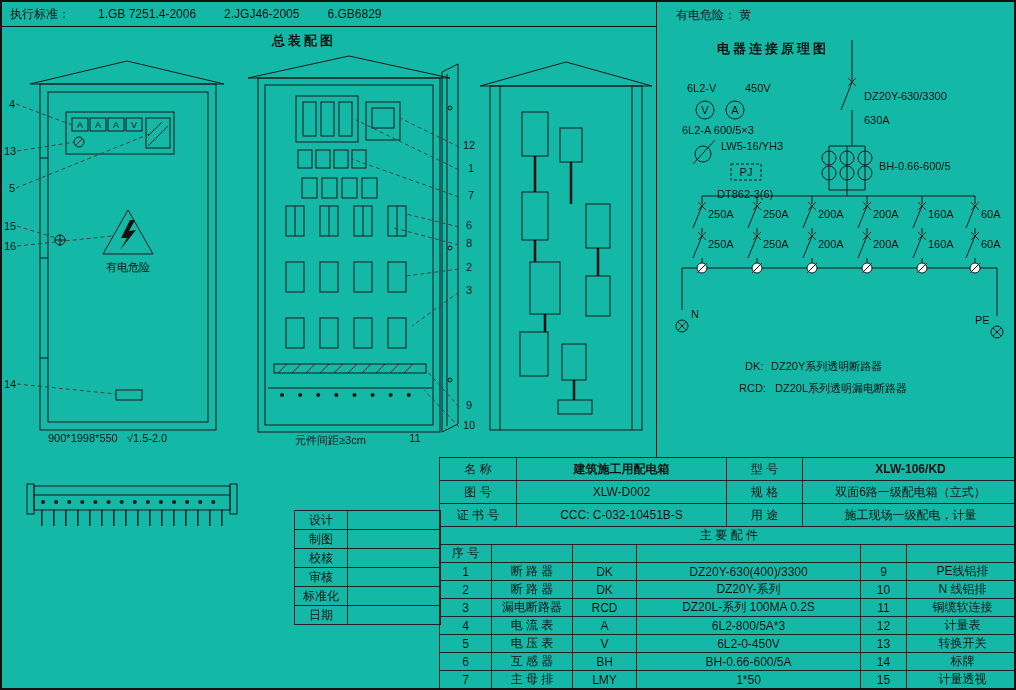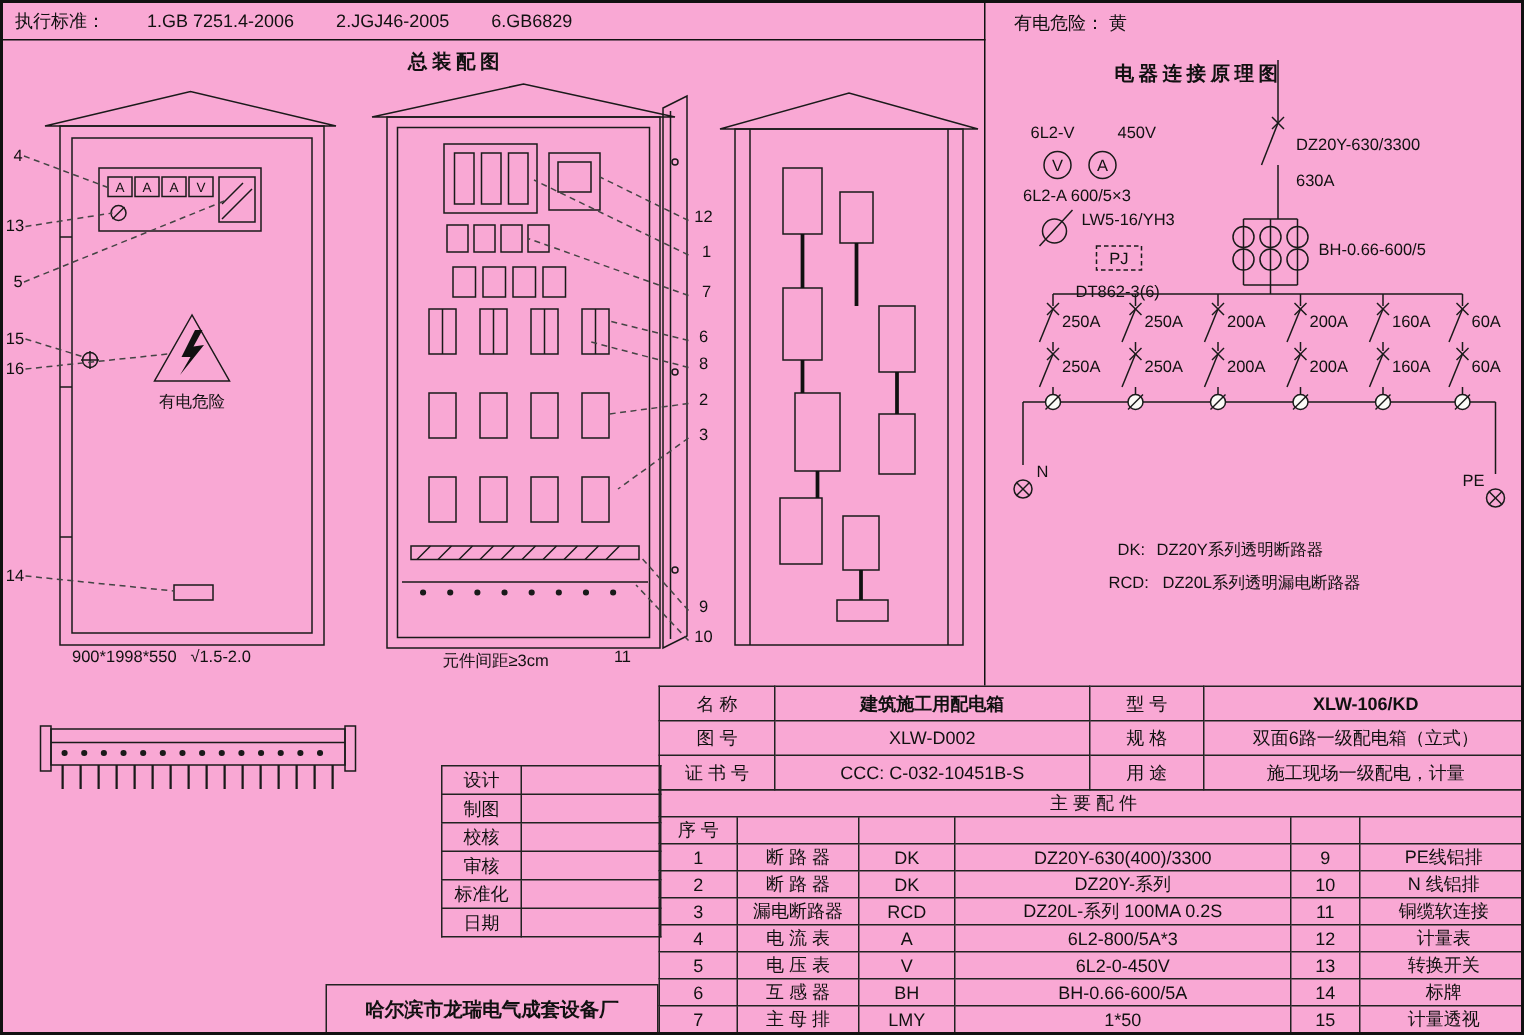--- a/index.html
+++ b/index.html
@@ -1,17 +1,17 @@
 <!DOCTYPE html>
 <html><head>
 <meta charset="utf-8">
 <style>
   * { margin:0; padding:0; box-sizing:border-box; }
   body { font-family:"Liberation Sans", sans-serif; color:#111; background:#ddd; }
-  .sheet { position:relative; width:1016px; height:690px; background:#f9a8d4; border:2px solid #111; overflow:hidden; }
+  .sheet { position:relative; width:1016px; height:690px; background:#14b8a6; border:2px solid #111; overflow:hidden; }
   .topbar { position:absolute; left:0; top:0; width:655px; height:25px; border-bottom:1px solid #111;
             display:flex; align-items:center; gap:28px; padding-left:8px; font-size:12px; }
   .shellcolor { position:absolute; left:674px; top:5px; font-size:12px; }
   .vline { position:absolute; left:654px; top:0; width:1px; height:455px; background:#111; }
   .sec-title { position:absolute; font-weight:bold; font-size:13px; text-align:center; letter-spacing:3px; }
   .co { position:absolute; font-size:11px; width:16px; text-align:center; }
   .caption { position:absolute; font-size:11px; white-space:nowrap; }
   svg { position:absolute; overflow:visible; }
   svg text { font-family:"Liberation Sans", sans-serif; font-size:11px; fill:#111; stroke:none; }
   svg text.cjk { font-size:11px; }
@@ -42,21 +42,21 @@
     <span>2.JGJ46-2005</span>
     <span>6.GB6829</span>
   </div>
   <div class="shellcolor">
     <span>有电危险：</span>
     <span>黄</span>
   </div>
   <div class="vline"></div>
 
   <div class="sec-title" style="left:242px; top:30px; width:120px;">总装配图</div>
-  <div class="sec-title" style="left:722px; top:38px; width:150px;">电器连接原理图</div>
+  <div class="sec-title" style="left:696px; top:38px; width:150px;">电器连接原理图</div>
 
   <svg style="left:0; top:26px;" width="655" height="429" viewBox="0 0 655 429">
 
     <g class="draw">
       <polygon points="28,56 125,33 222,56"></polygon>
       <rect x="38" y="56" width="176" height="346"></rect>
       <rect x="46" y="64" width="160" height="330"></rect>
       <line x1="38" y1="130" x2="46" y2="130"></line>
         <line x1="38" y1="230" x2="46" y2="230"></line>
         <line x1="38" y1="330" x2="46" y2="330"></line>
@@ -443,15 +443,14 @@
           <td>标准化</td>
           <td></td>
         </tr>
     <tr>
           <td>日期</td>
           <td></td>
         </tr>
   </tbody>
     </table>
 
-  <div class="factory">哈尔滨市龙瑞电气成套设备厂</div>
 
 </div>
 
 </body></html>

